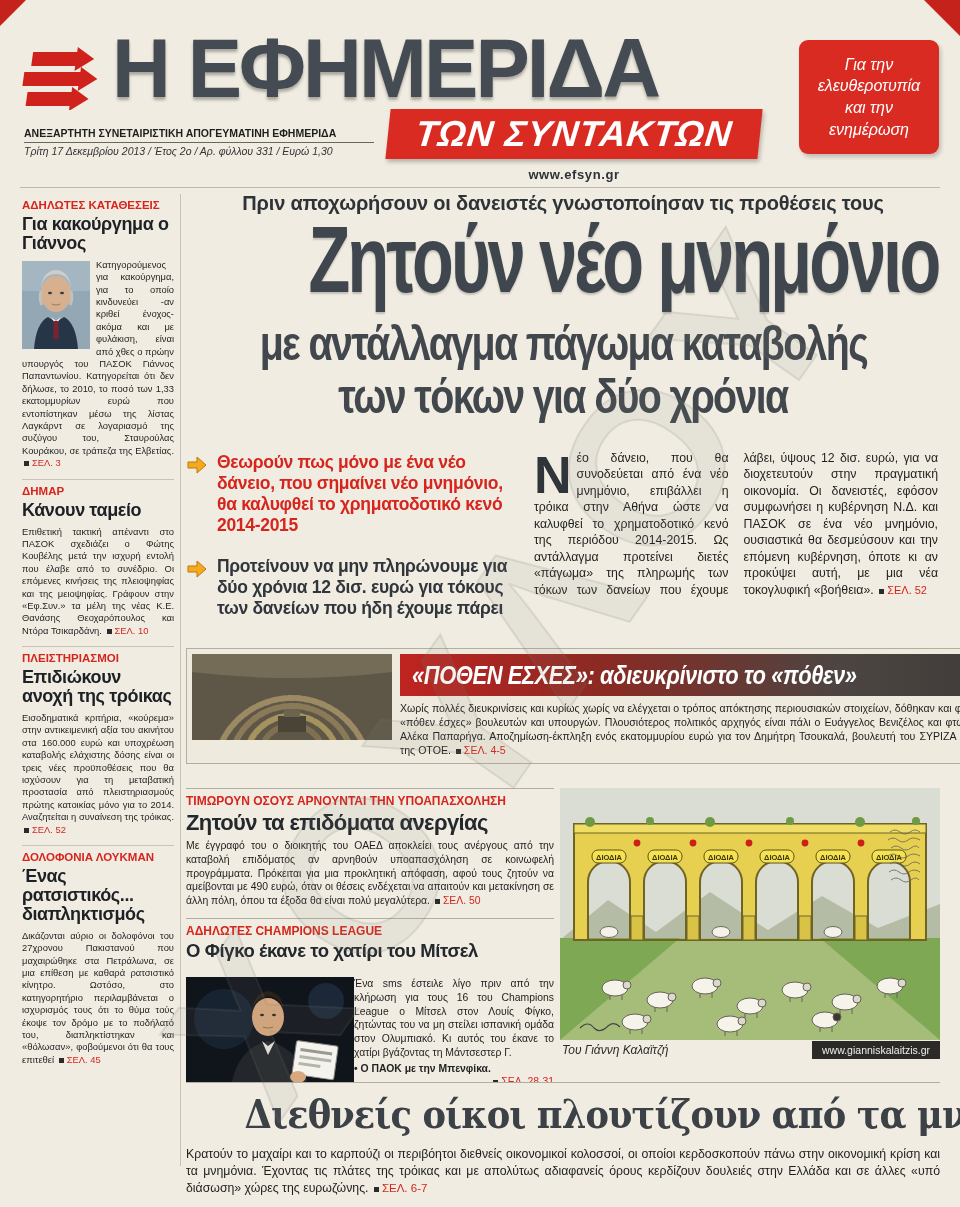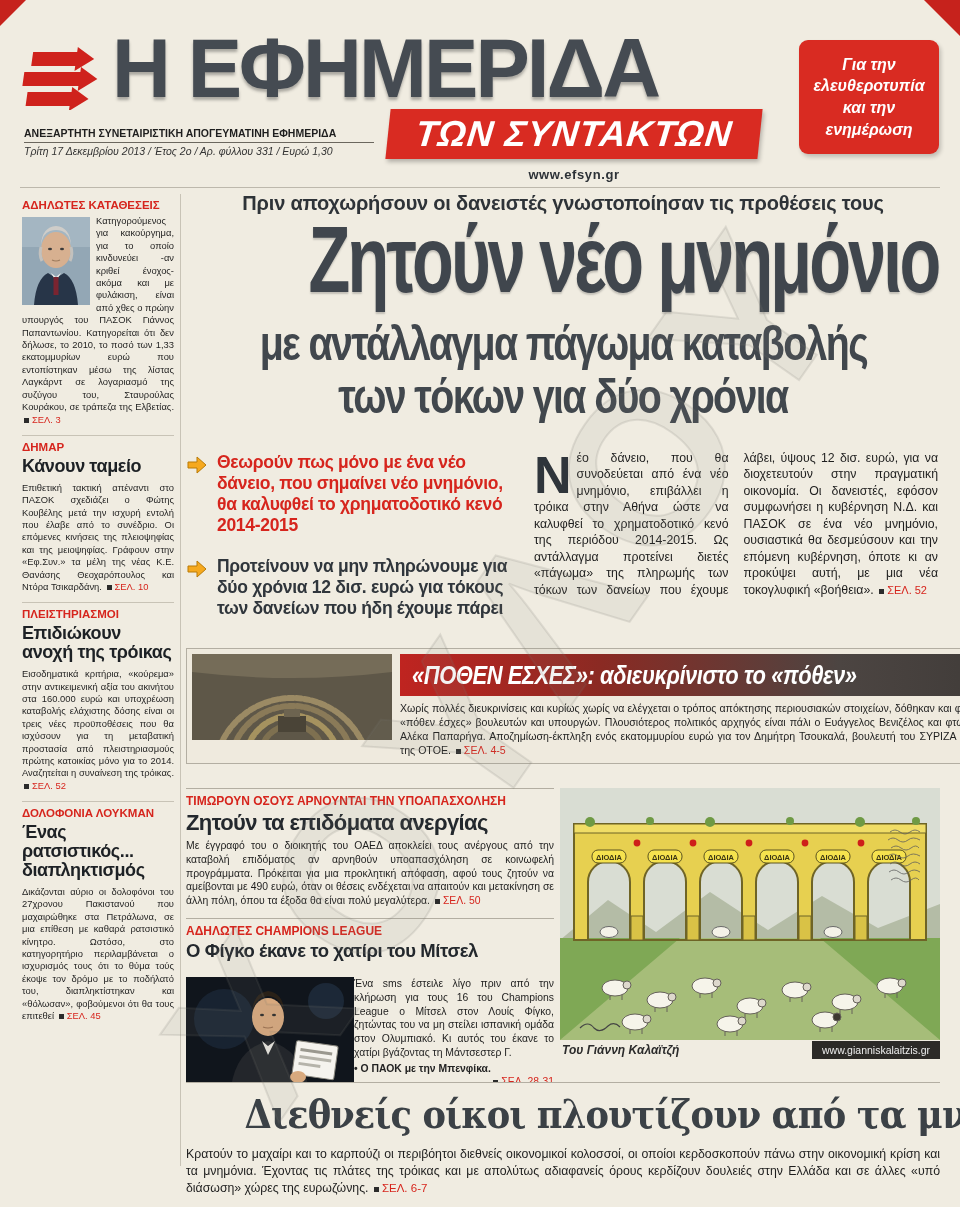--- a/index.html
+++ b/index.html
@@ -17,21 +17,21 @@
   .masthead-box{position:absolute;left:388px;top:109px;width:372px;height:50px;background:#d92b22;
         transform:skewX(-6deg);box-shadow:2px 3px 4px rgba(0,0,0,.25);
         display:flex;align-items:center;justify-content:center}
   .masthead-box span{font-size:36px;font-weight:bold;font-style:italic;color:#fff;letter-spacing:1px;white-space:nowrap}
   .tagline{position:absolute;left:24px;top:127px;width:350px;font-size:10.5px;font-weight:bold;color:#1e1e1e;
         border-bottom:1px solid #6b675e;padding-bottom:3px}
   .dateline{position:absolute;left:24px;top:145px;width:350px;font-size:10.5px;font-style:italic;color:#333}
   .website{position:absolute;left:388px;top:167px;width:372px;text-align:center;font-size:13px;font-weight:bold;
         color:#2d3237;letter-spacing:.6px}
   .motto{position:absolute;left:799px;top:40px;width:140px;height:114px;background:#d92b22;border-radius:9px;
-        color:#fff;font-weight:bold;font-style:italic;font-size:16px;line-height:1.35;display:flex;align-items:center;
+        color:#fff;font-weight:normal;font-style:italic;font-size:16px;line-height:1.35;display:flex;align-items:center;
         justify-content:center;text-align:center;padding:5px 10px;box-shadow:2px 3px 4px rgba(0,0,0,.2)}
   .header-rule{position:absolute;left:20px;top:187px;width:920px;border-top:1px solid #bdb8ac}
   .vrule{position:absolute;left:180px;top:194px;height:972px;border-left:1px solid #c8c3b6}
   
   .sidebar{position:absolute;left:22px;top:194px;width:152px}
   .sstory{padding:5px 0 9px;border-bottom:1px solid #c8c3b6}
   .sstory:last-child{border-bottom:none}
   .skicker{color:#d6251d;font-weight:bold;font-size:11.5px;margin-bottom:4px}
   .stitle{font-weight:bold;font-size:18px;line-height:1.05;color:#1d2125;letter-spacing:-.4px;margin-bottom:6px}
   .sphoto{float:left;width:68px;height:88px;margin:2px 6px 2px 0}
@@ -80,21 +80,21 @@
   .ch-section{margin-top:10px}
   .ch-row{display:flex;margin-top:17px}
   .figo-photo{flex:0 0 168px;height:118px}
   .ch-right{flex:1;min-width:0}
   .ch-note{font-weight:bold;font-size:10.4px;margin-top:3px}
   .ch-pageline{text-align:right;margin-top:2px;font-size:10.4px}
   
   .cartoon{position:absolute;left:560px;top:788px;width:380px}
   .cartoon svg{display:block;width:380px;height:252px}
   .cartoon-credit{display:flex;align-items:center;height:20px}
-  .credit-name{font-size:12px;font-style:italic;font-weight:bold;color:#2b2b2b;padding-left:2px}
+  .credit-name{font-size:12px;font-style:italic;font-weight:normal;color:#2b2b2b;padding-left:2px}
   .credit-url{margin-left:auto;background:#2c2a27;color:#eee;font-size:10.5px;padding:3px 10px}
   
   .bottom{position:absolute;left:186px;top:1082px;width:754px;border-top:1px solid #b3aea2;padding-top:7px;background:#f0ece1}
   .bottom-headline{text-align:center;white-space:nowrap}
   .bottom-headline span{display:inline-block;font-family:"DejaVu Serif",serif;font-size:40px;font-weight:bold;
         color:#3b4146;letter-spacing:-1px;transform:scaleX(.88);transform-origin:center}
   .bottom-body{margin-top:9px;font-size:12.3px;line-height:1.38;text-align:justify;color:#1e1e1e}
   .bottom-body .page-ref{font-size:11.5px}
   
   .watermark{position:absolute;left:-60px;top:540px;width:1140px;text-align:center;font-size:215px;font-weight:bold;
@@ -129,20 +129,21 @@
 
   <div class="motto">Για την ελευθεροτυπία και την ενημέρωση</div>
 
   <div class="header-rule"></div>
   <div class="vrule"></div>
 
   <div class="sidebar">
 
     <div class="sstory">
       <div class="skicker">ΑΔΗΛΩΤΕΣ ΚΑΤΑΘΕΣΕΙΣ</div>
+      <div class="stitle">Για κακούργημα ο Γιάννος</div>
       <svg class="sphoto" viewBox="0 0 68 88">
         <rect width="68" height="88" fill="#93a7b5"></rect>
         <rect width="68" height="30" fill="#a4b6c2"></rect>
         <path d="M12 88 Q14 62 26 56 L34 61 L42 56 Q54 62 56 88 Z" fill="#273548"></path>
         <polygon points="29,56 34,64 39,56 34,60" fill="#f2f0ea"></polygon>
         <rect x="31.5" y="60" width="5" height="18" fill="#7a2430"></rect>
         <ellipse cx="34" cy="33" rx="15" ry="18" fill="#d7b090"></ellipse>
         <path d="M19 28 Q20 10 34 9 Q48 10 49 28 Q47 16 40 14 Q34 12 28 14 Q21 16 19 28 Z" fill="#cfcdc9"></path>
         <path d="M19 30 Q17 38 20 44" stroke="#c3c1bd" stroke-width="3" fill="none"></path>
         <path d="M49 30 Q51 38 48 44" stroke="#c3c1bd" stroke-width="3" fill="none"></path>

